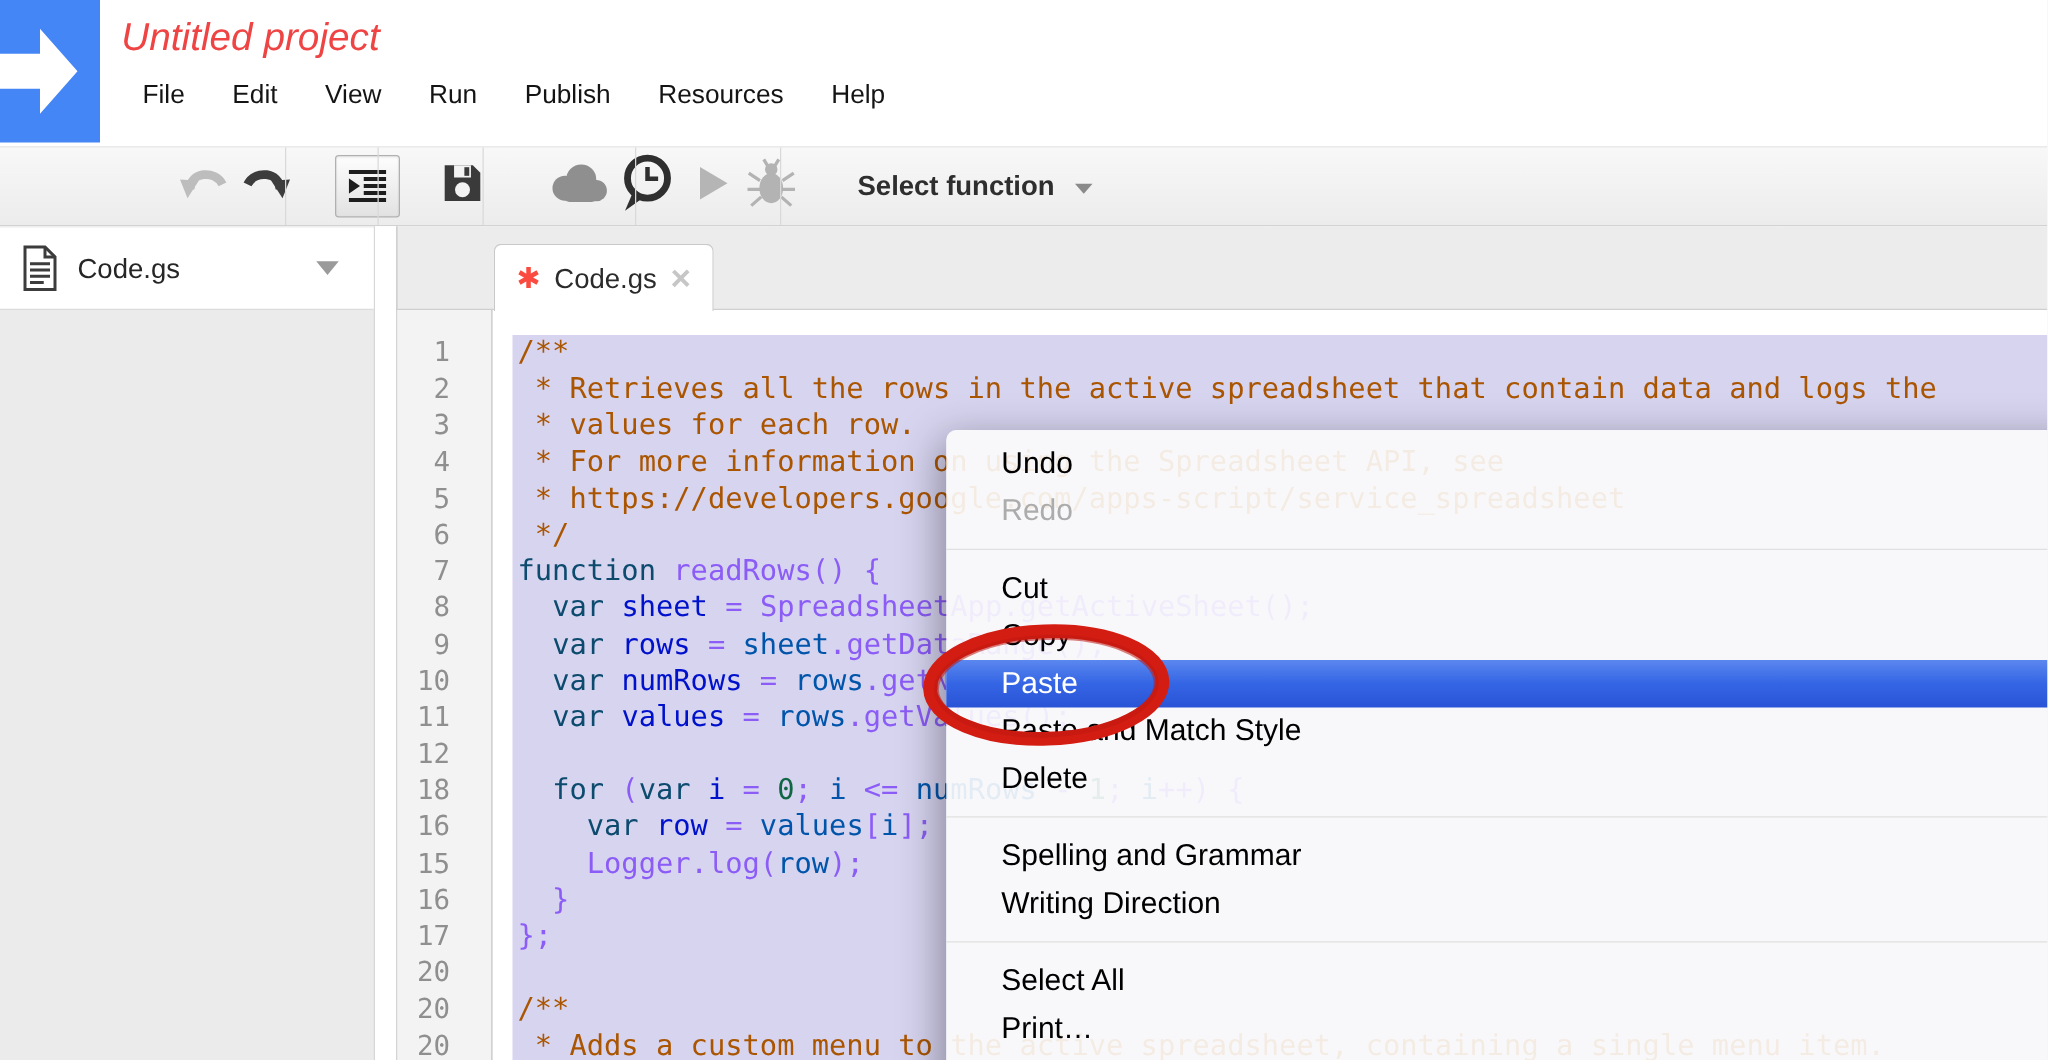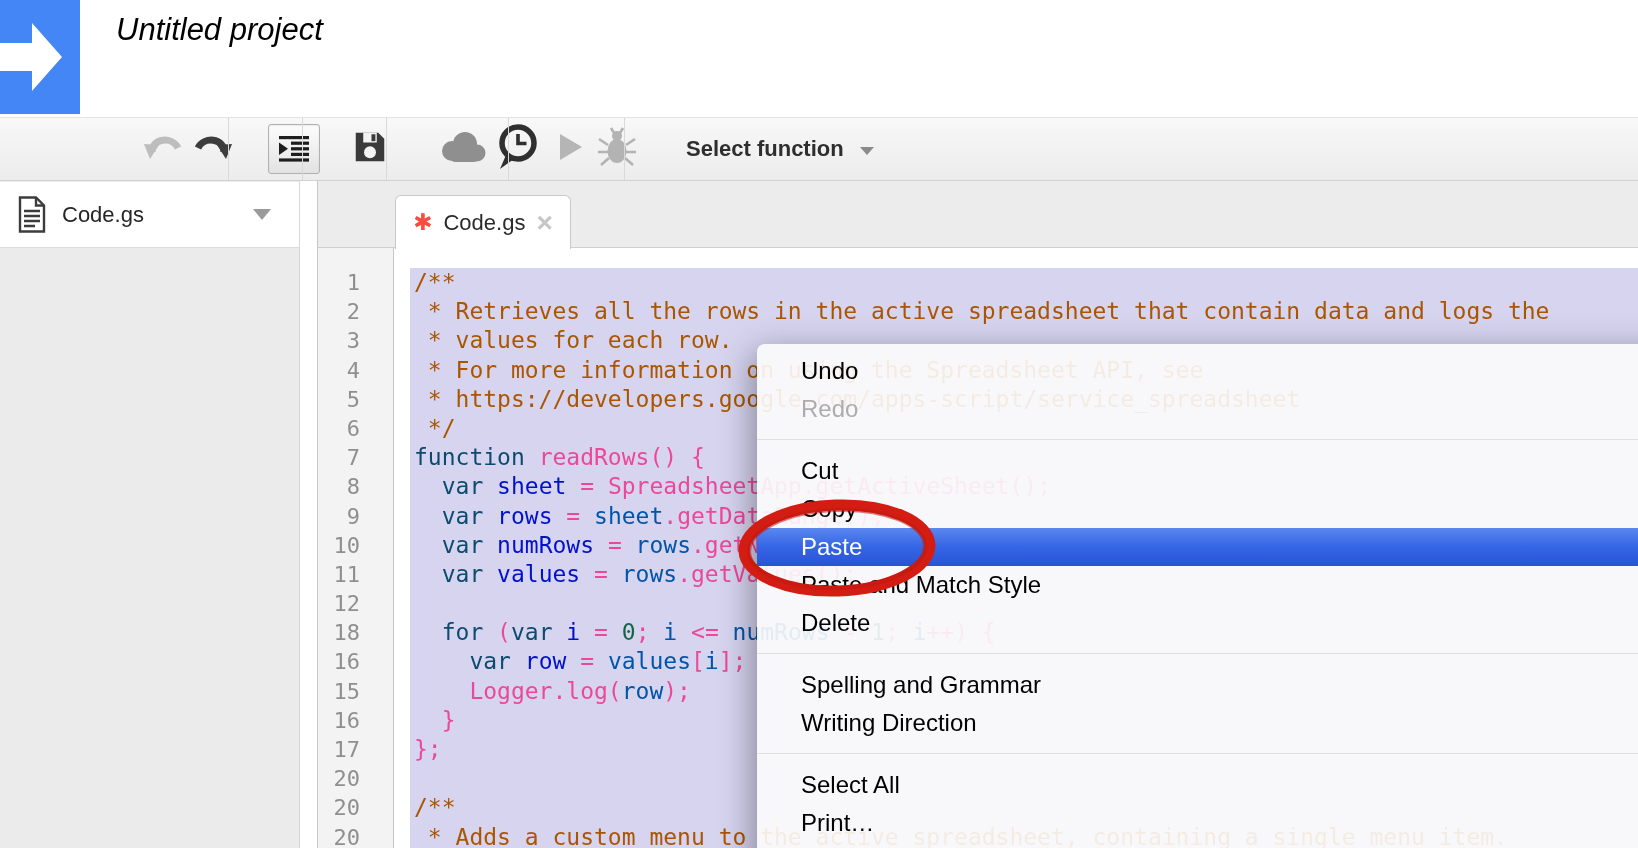--- a/index.html
+++ b/index.html
@@ -1,21 +1,21 @@
 <!DOCTYPE html>
 <html><head>
 <meta charset="utf-8">
 <style>
   html,body{margin:0;padding:0;background:#fff;}
   .app{position:relative;width:1638px;height:848px;overflow:hidden;background:#fff;
        font-family:"Liberation Sans",sans-serif;}
 
   
   .logo{position:absolute;left:0;top:0;width:80px;height:114px;background:#4486f5;}
-  .title{position:absolute;left:116px;top:12px;font-size:31px;font-style:italic;color:#000000;}
+  .title{position:absolute;left:97px;top:12px;font-size:31px;font-style:italic;color:#ef4444;}
   .menubar{position:absolute;left:114px;top:64px;display:flex;gap:38px;font-size:21px;color:#141414;}
   .mb-item{cursor:default;}
 
   
   .toolbar{position:absolute;left:0;top:117px;width:100%;height:64px;box-sizing:border-box;
            background:linear-gradient(#f8f8f8,#ececec);
            border-top:1px solid #e4e4e4;border-bottom:1px solid #d2d2d2;}
   .tb{position:absolute;top:50%;transform:translateY(-50%);margin-left:30px;}
   .tsep{position:absolute;top:0;width:1px;height:100%;background:#d9d9d9;}
   .indent-btn{width:52px;height:50px;border:1px solid #b0b0b0;border-radius:3px;box-sizing:border-box;
@@ -53,21 +53,21 @@
   .gutter{position:absolute;left:0;top:0;width:76px;height:100%;background:#f3f3f3;
           border-right:1px solid #c6c6c6;box-sizing:border-box;}
   .gutter-nums{position:absolute;left:0;top:20px;}
   .ln{width:42px;height:29.2px;line-height:29.2px;text-align:right;
       font-family:"DejaVu Sans Mono",monospace;font-size:22px;color:#8f8f8f;}
   .code-selection{position:absolute;left:92px;top:20px;right:0;bottom:0;background:#d7d4f0;}
   .code-content{position:absolute;left:96px;top:20px;white-space:pre;
                 font-family:"DejaVu Sans Mono",monospace;font-size:23px;line-height:29.2px;color:#000;}
   .code-line{height:29.2px;}
   .tok-c{color:#aa5500}.tok-k{color:#0c4a6e}.tok-d{color:#0011cc}
-  .tok-v{color:#0055aa}.tok-n{color:#116644}.tok-p{color:#ec4899}
+  .tok-v{color:#0055aa}.tok-n{color:#116644}.tok-p{color:#8b5cf6}
 
   
   .context-menu{position:absolute;left:757px;top:344px;width:920px;height:540px;z-index:10;
                 background:rgba(252,252,252,0.9);border-radius:8px 0 0 0;box-sizing:border-box;
                 padding-top:8px;box-shadow:-4px 8px 34px rgba(0,0,0,0.38);}
   .cm-item{height:38px;line-height:38px;padding-left:44px;font-size:24px;color:#000;}
   .cm-item.disabled{color:#acacac;}
   .cm-item.selected{background:linear-gradient(180deg,#5b87ef 0%,#3465e4 50%,#2a53d6 100%);color:#fff;}
   .cm-sep{height:1px;background:#e0e0e0;margin:11px 0 12px 0;}
 
@@ -78,20 +78,29 @@
 <body>
 
 <div class="app">
 
   <div class="logo">
     <svg width="80" height="114" viewBox="0 0 80 114">
       <polygon points="0,43 32,43 32,23 62,57 32,91 32,71 0,71" fill="#ffffff"></polygon>
     </svg>
   </div>
   <div class="title">Untitled project</div>
+  <div class="menubar">
+      <div class="mb-item">File</div>
+      <div class="mb-item">Edit</div>
+      <div class="mb-item">View</div>
+      <div class="mb-item">Run</div>
+      <div class="mb-item">Publish</div>
+      <div class="mb-item">Resources</div>
+      <div class="mb-item">Help</div>
+    </div>
 
   <div class="toolbar">
     <span class="tb" style="left:114px">
       <svg width="42" height="34" viewBox="0 0 42 34">
         <path d="M8 22 C8 8 28 6 34 18" fill="none" stroke="#bdbdbd" stroke-width="7"></path>
         <polygon points="0,14 15,15 6,29" fill="#bdbdbd"></polygon>
       </svg>
     </span>
     <span class="tb" style="left:160px">
       <svg width="42" height="34" viewBox="0 0 42 34">

